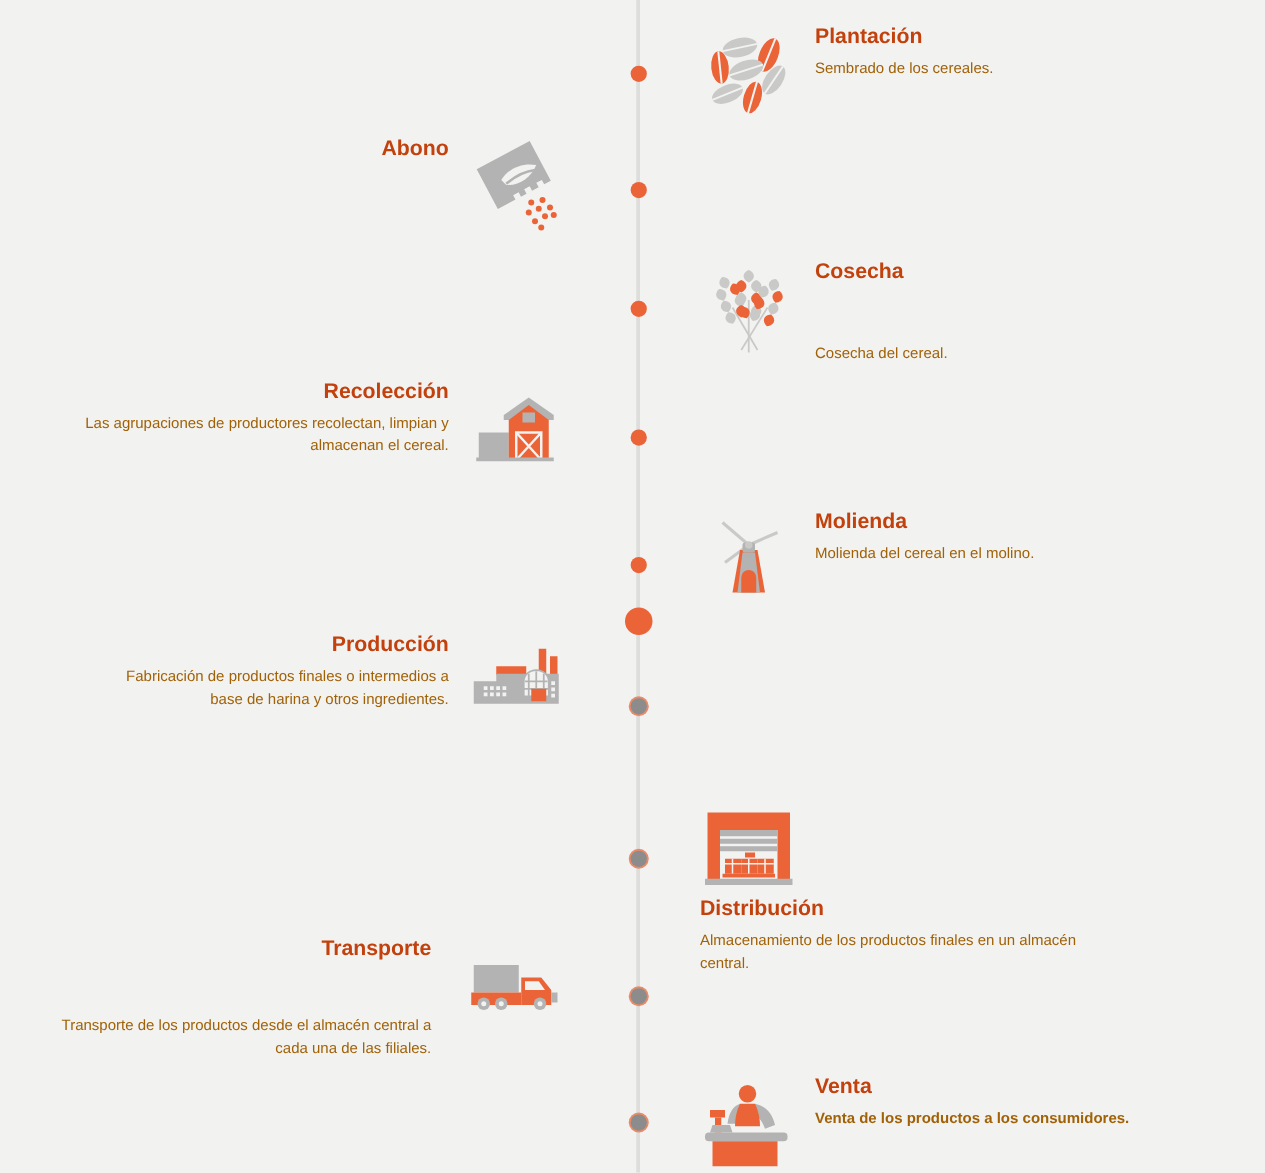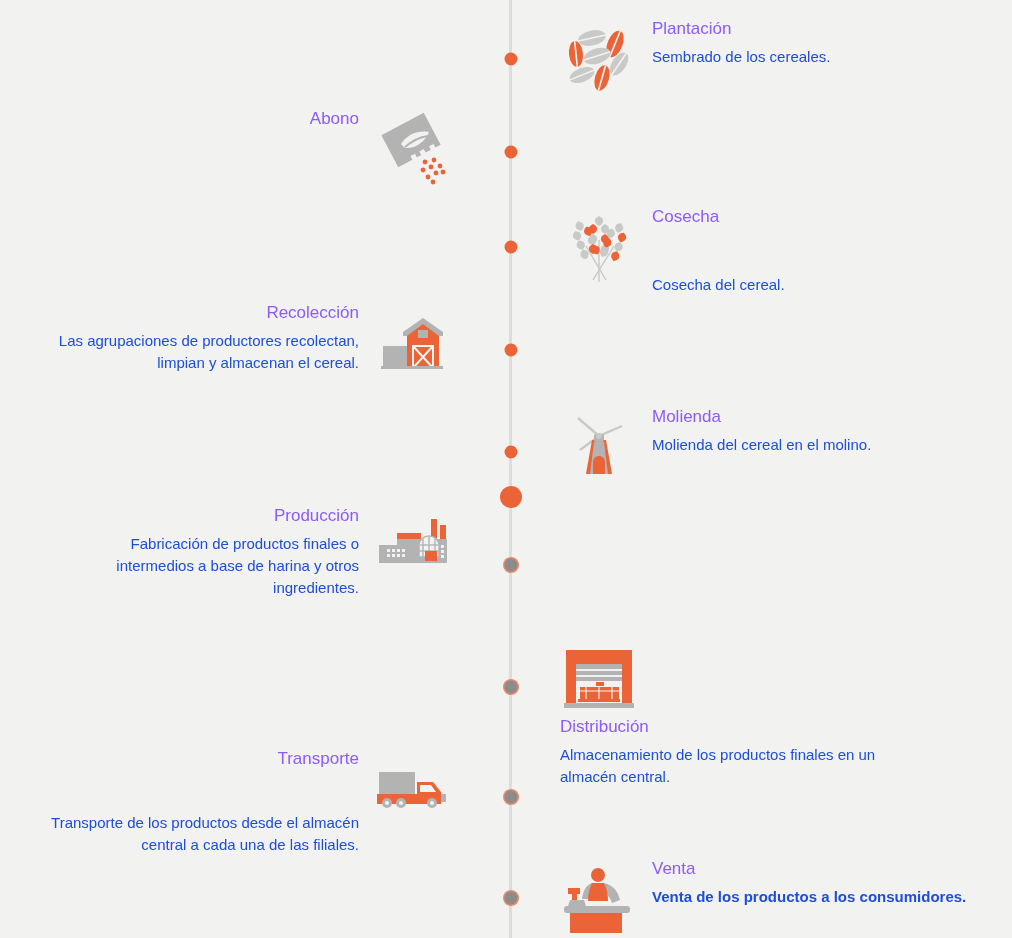--- a/index.html
+++ b/index.html
@@ -69,29 +69,29 @@
 
   .step-text {
     display: flex;
     flex-direction: column;
   }
   .step.left .step-text { align-items: flex-end; text-align: right; }
   .step.right .step-text { align-items: flex-start; text-align: left; }
 
   .step-title {
     font-size: 17px;
-    font-weight: normal;
-    color: #8b5cf6;
+    font-weight: bold;
+    color: #c2410c;
     line-height: 1.25;
     margin: 0 0 7px 0;
     white-space: nowrap;
   }
   .step-desc {
-    font-size: 15px;
-    color: #1d4ed8;
+    font-size: 12px;
+    color: #a16207;
     line-height: 1.45;
     margin: 0;
   }
 
   .step-icon {
     width: 78px;
     height: 78px;
     flex: 0 0 78px;
     position: relative;
   }
@@ -100,21 +100,21 @@
   .step-icon svg { display: block; width: 100%; height: 100%; }
 
   
   #step-plantacion  { top: 18px;  }
   #step-abono       { top: 108px; }
   #step-cosecha     { top: 206px; }
   #step-recoleccion { top: 302px; }
   #step-molienda    { top: 406px; }
   #step-produccion  { top: 505px; }
   #step-distribucion{ top: 638px; flex-direction: column; }
-  #step-transporte  { top: 748px; }
+  #step-transporte  { top: 748px; gap: 14px; }
   #step-venta       { top: 858px; justify-content: space-between; }
 
   
   #step-plantacion  .step-desc { width: 330px; }
   #step-abono       .step-desc { width: 260px; }
   #step-cosecha     .step-desc { width: 280px; margin-top: 40px; }
   #step-recoleccion .step-desc { width: 340px; }
   #step-molienda    .step-desc { width: 330px; }
   #step-produccion  .step-desc { width: 262px; }
   #step-distribucion .step-desc{ width: 325px; }

